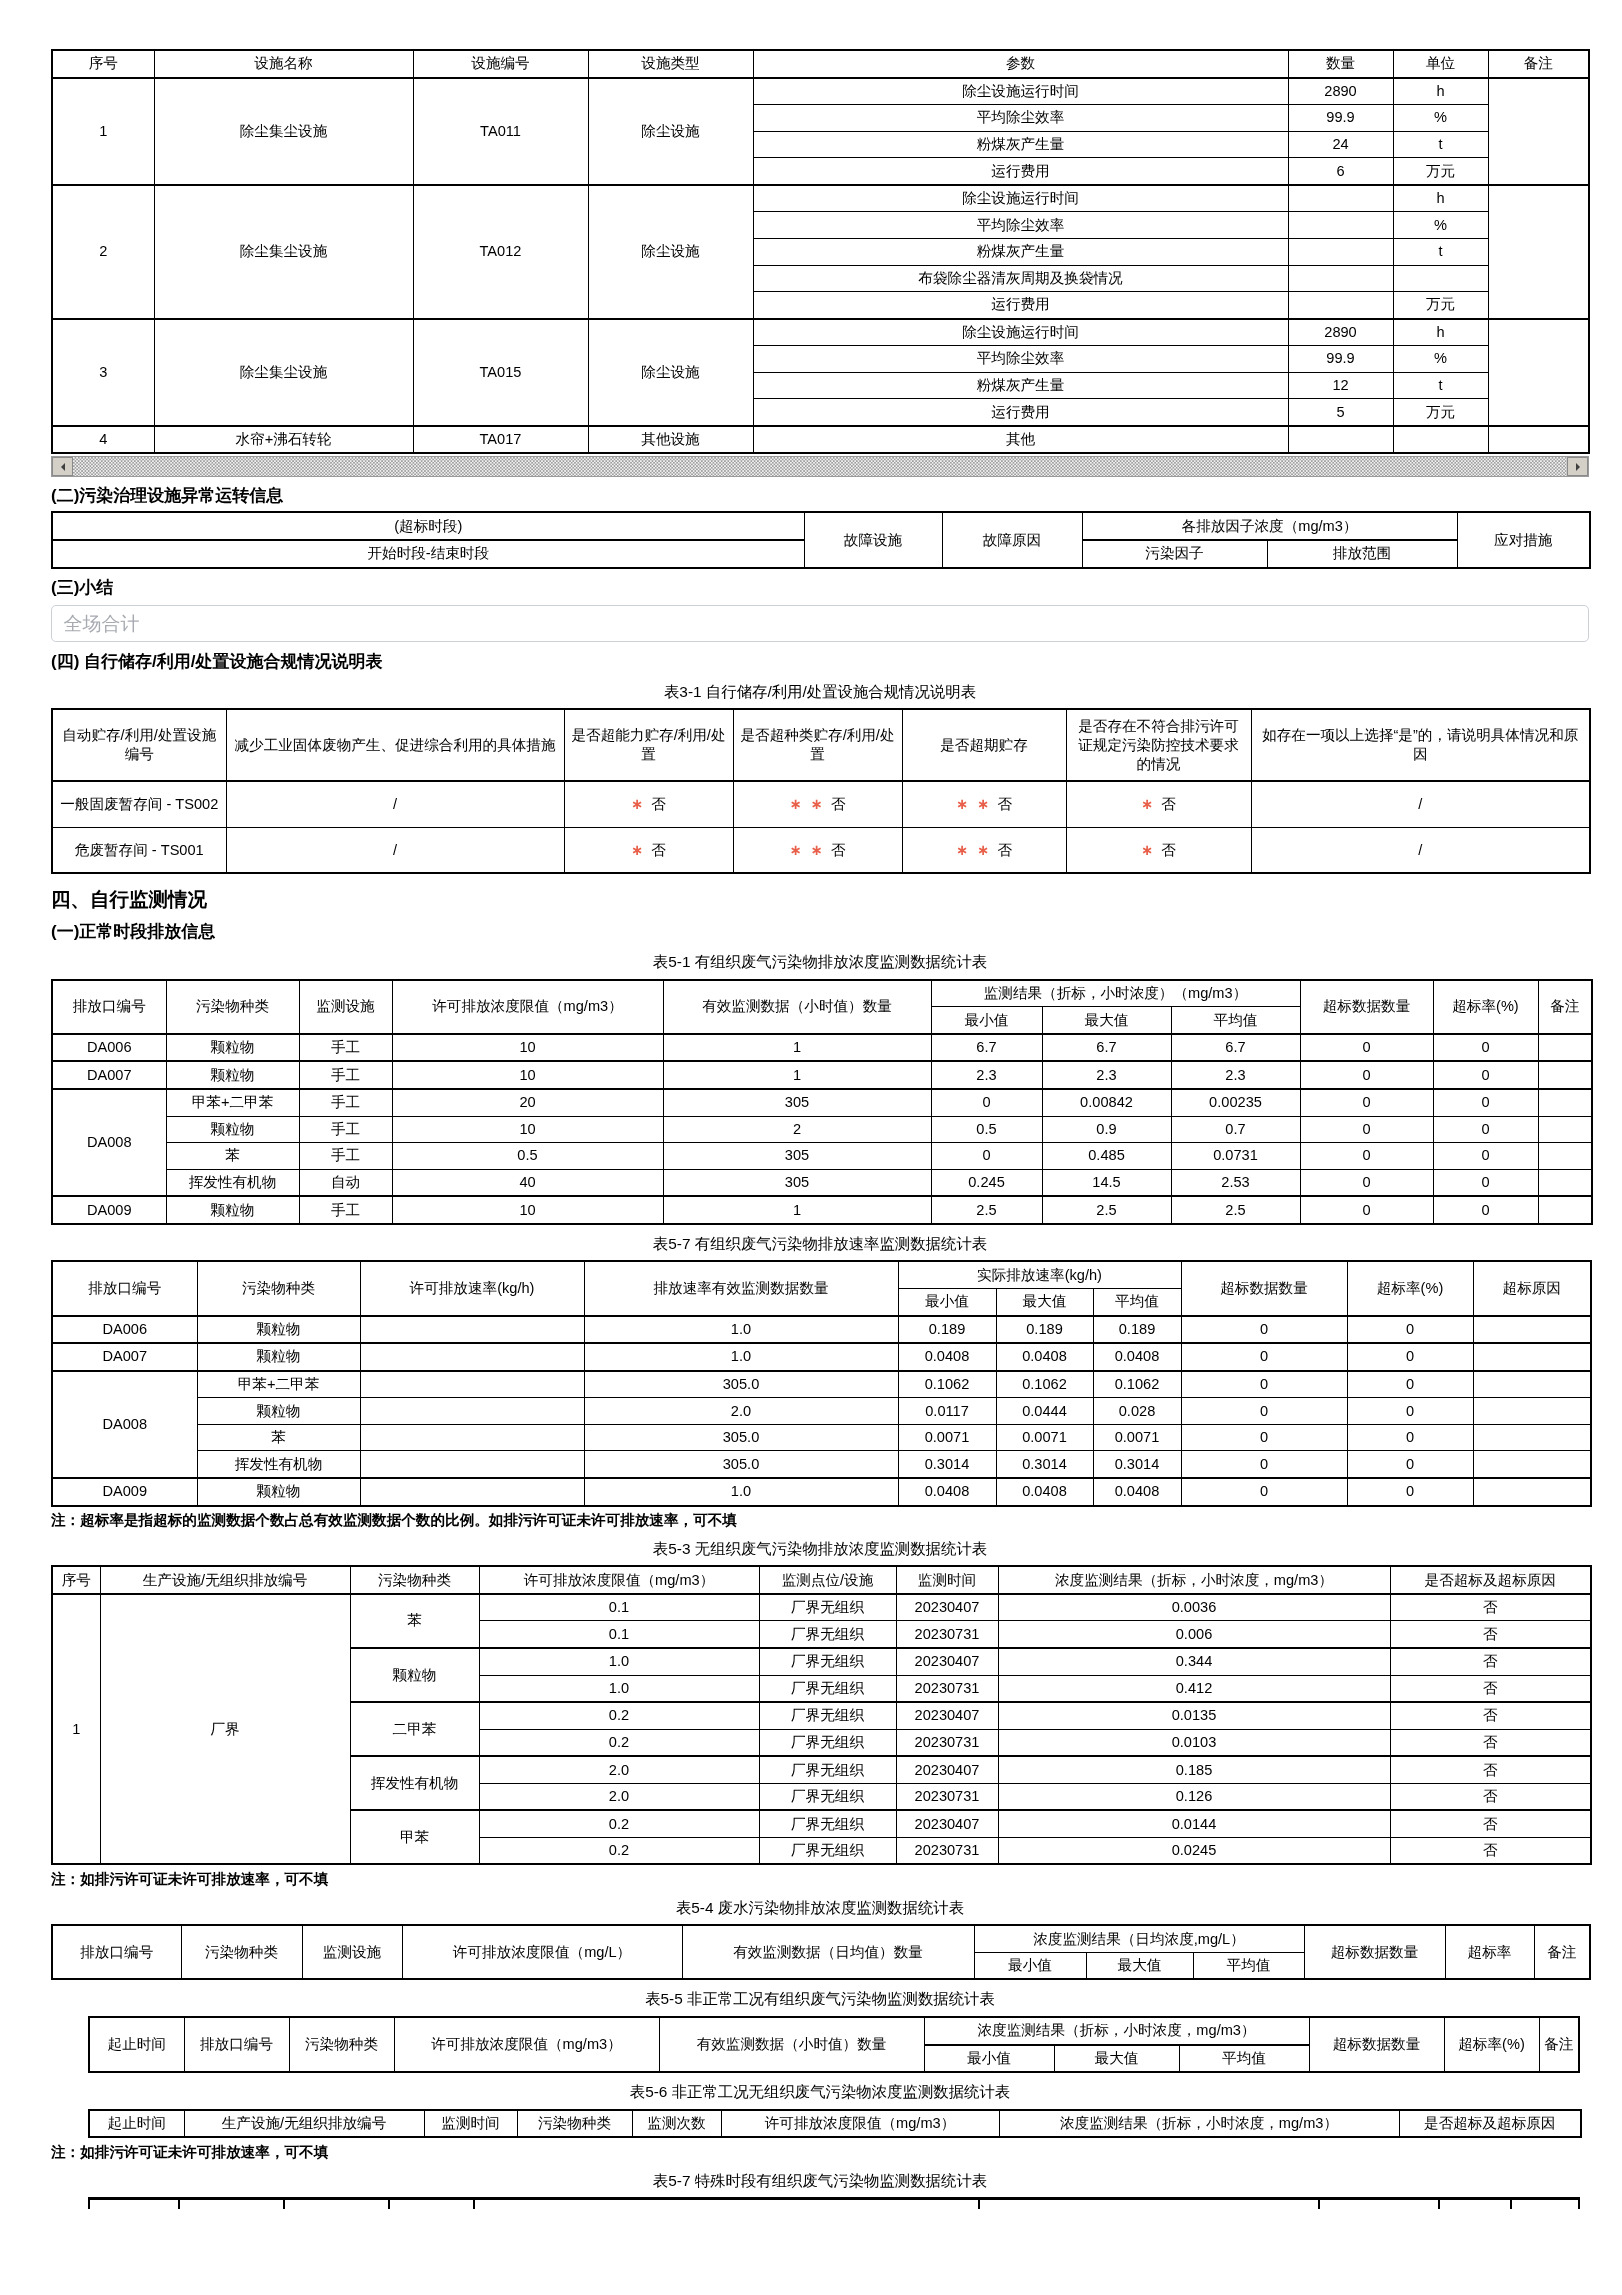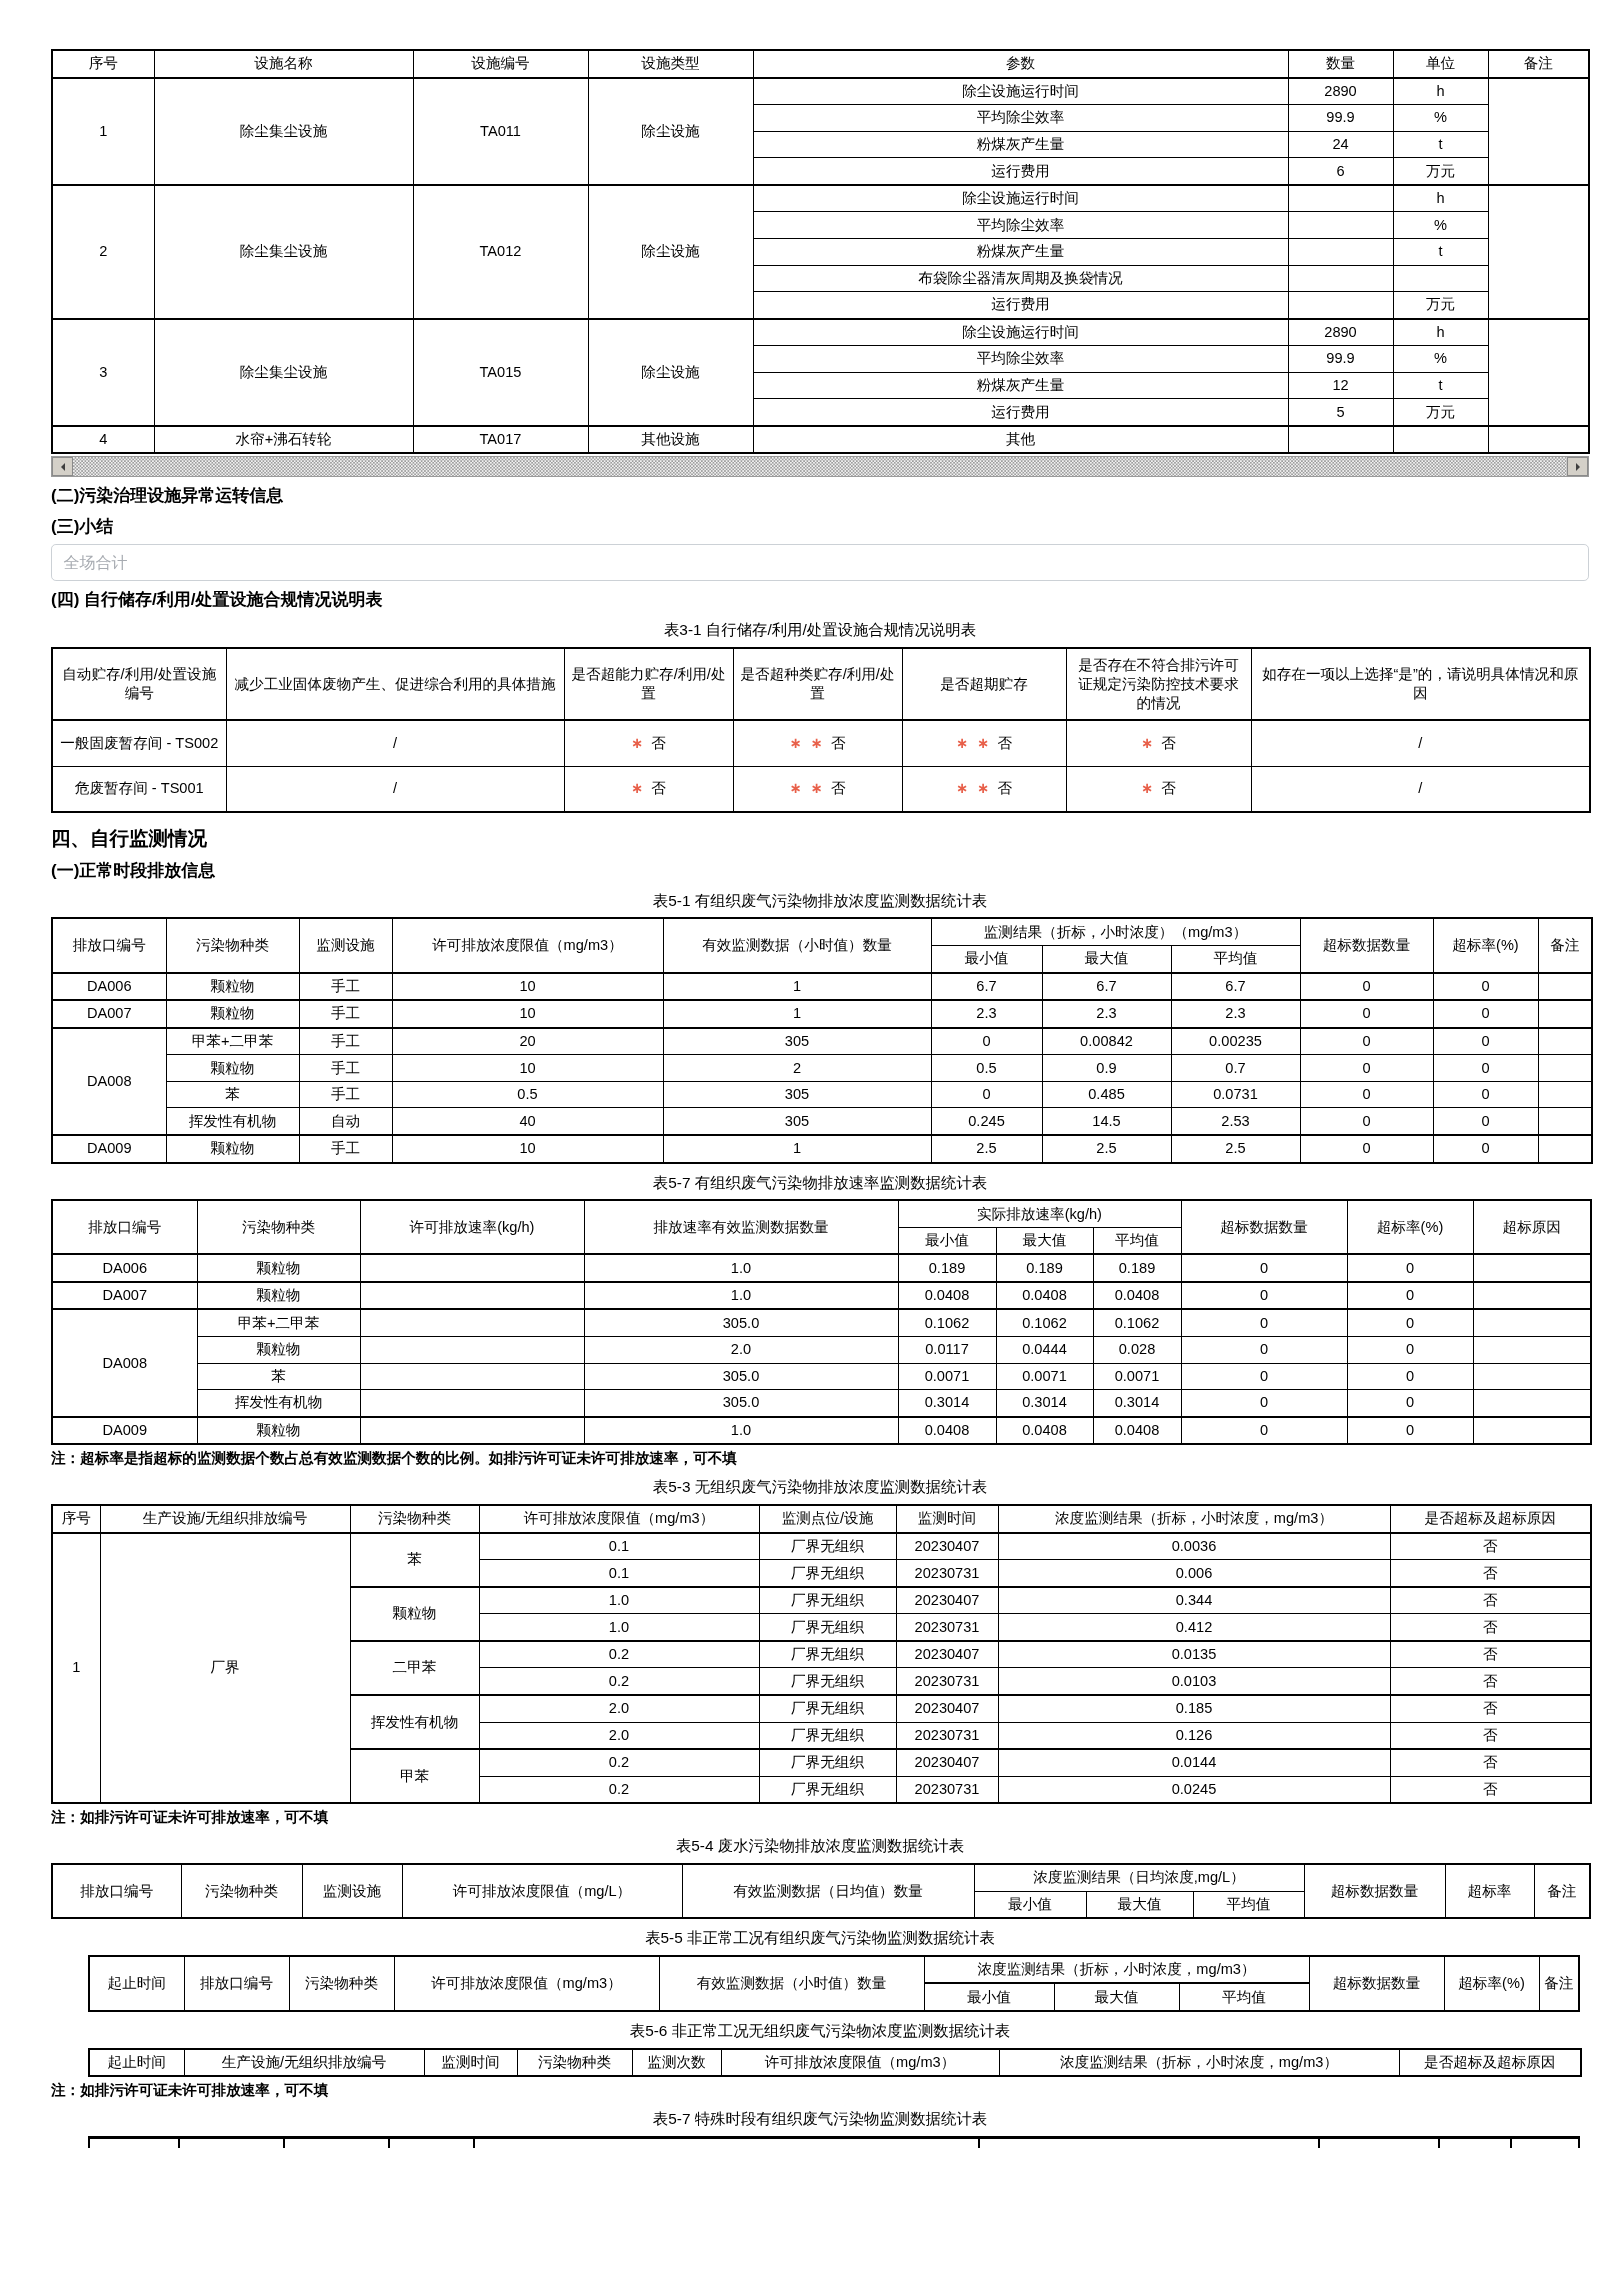--- a/index.html
+++ b/index.html
@@ -31,21 +31,21 @@
   .hscroll { display:flex; height:21px; margin:1.6px 0 3.3px; width:100%; border:0.8px solid #9a9a9a; }
   .hs-btn { width:21px; height:100%; background:#d4d0c8; border:0.8px solid #8a8a8a;
             display:flex; align-items:center; justify-content:center; flex:0 0 auto; }
   .hs-track { flex:1 1 auto; height:100%;
     background-image:conic-gradient(#9e9e9e 25%, #f2f2f2 0 50%, #9e9e9e 0 75%, #f2f2f2 0);
     background-size:3.3px 3.3px; }
   .tri-l { width:0; height:0; border:4.9px solid transparent; border-right-color:#3f3f3f; border-left-width:0; }
   .tri-r { width:0; height:0; border:4.9px solid transparent; border-left-color:#3f3f3f; border-right-width:0; }
   
   .summary-input { display:block; width:100%; height:37px; border:0.8px solid #ccd1d6;
-    border-radius:4.9px; padding:0 11.4px; font-size:16px; color:#333; outline:none; margin:6.5px 0 4.9px;
+    border-radius:4.9px; padding:0 11.4px; font-size:19px; color:#333; outline:none; margin:6.5px 0 4.9px;
     font-family:"Liberation Sans","DejaVu Sans",sans-serif; }
   .summary-input::placeholder { color:#a7abb1; }
   .indent { margin-left:37px; width:1492px; }
   
   .t57stub { position:relative; margin-left:37px; width:1492px; border-top:3.3px solid #000; height:11.4px; }
   .t57stub i { position:absolute; top:0; width:2.4px; height:9px; background:#000; }
 </style>
 </head>
 <body>
 
@@ -175,20 +175,44 @@
     <div class="hs-btn">
         <span class="tri-l"></span>
       </div>
     <div class="hs-track"></div>
     <div class="hs-btn">
         <span class="tri-r"></span>
       </div>
   </div>
 
   <div class="sec-h">(二)污染治理设施异常运转信息</div>
+  <table class="grid">
+    <colgroup>
+      <col style="width:752px">
+        <col style="width:138px">
+        <col style="width:140px">
+      <col style="width:185px">
+        <col style="width:190px">
+        <col style="width:133px">
+    </colgroup>
+    <tbody>
+      <tr>
+        <td style="border-bottom:2.4px solid #000">(超标时段)</td>
+        <td rowspan="2">故障设施</td>
+        <td rowspan="2">故障原因</td>
+        <td colspan="2" style="border-bottom:2.4px solid #000">各排放因子浓度（mg/m3）</td>
+        <td rowspan="2">应对措施</td>
+      </tr>
+      <tr>
+        <td>开始时段-结束时段</td>
+        <td>污染因子</td>
+        <td>排放范围</td>
+      </tr>
+    </tbody>
+  </table>
 
   <div class="sec-h">(三)小结</div>
   <input class="summary-input" type="text" placeholder="全场合计" style="">
 
   <div class="sec-h">(四) 自行储存/利用/处置设施合规情况说明表</div>
   <div class="cap">表3-1 自行储存/利用/处置设施合规情况说明表</div>
   <table class="grid storage">
     <colgroup>
       <col style="width:174px">
         <col style="width:338px">

